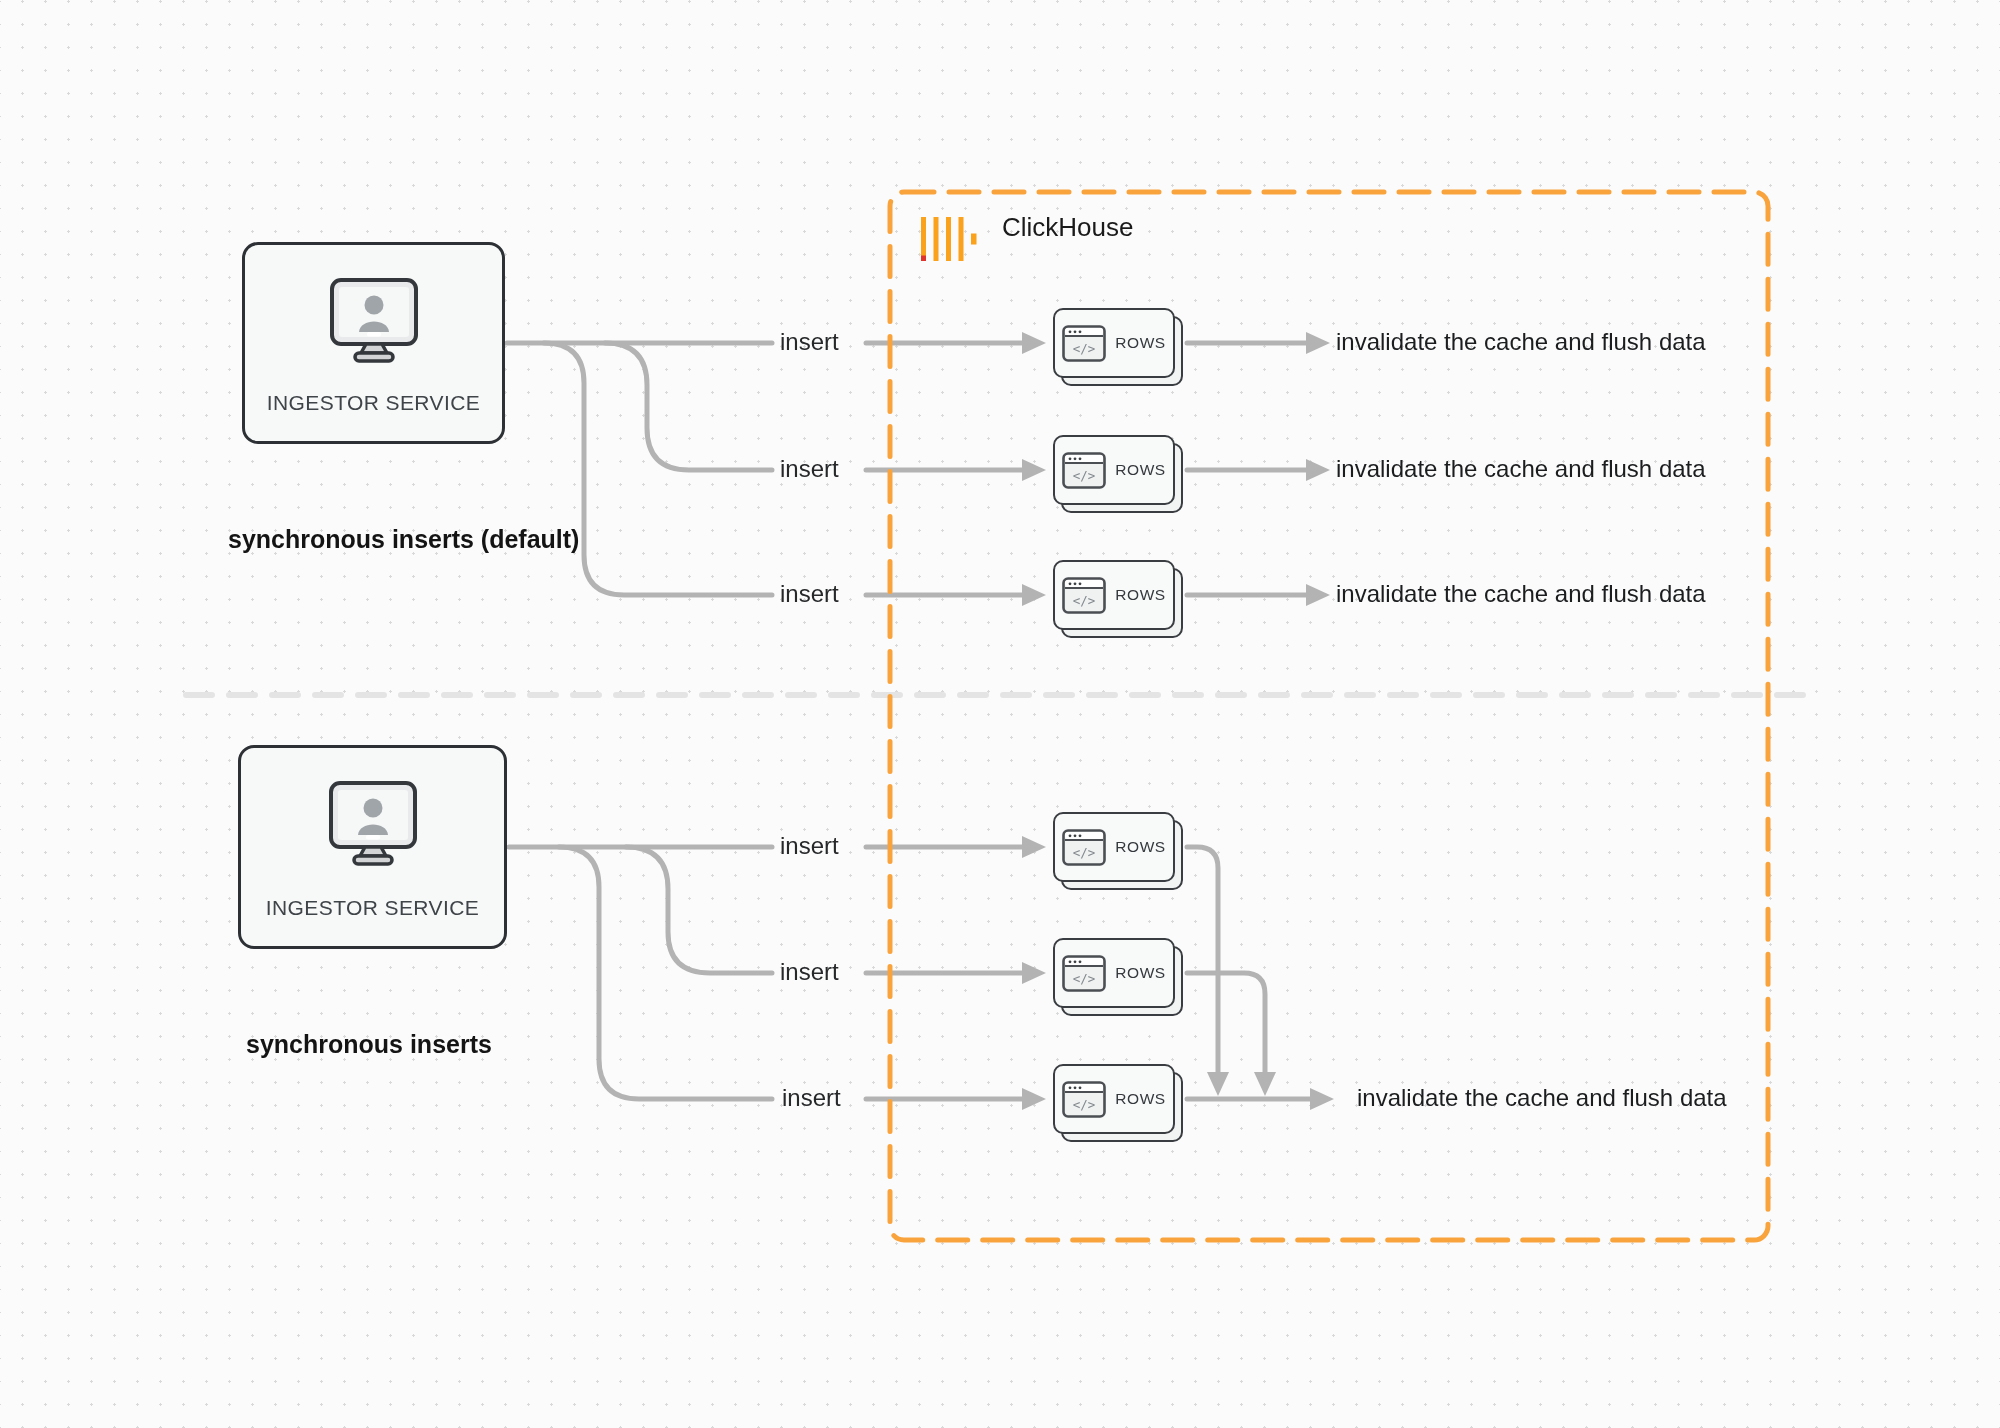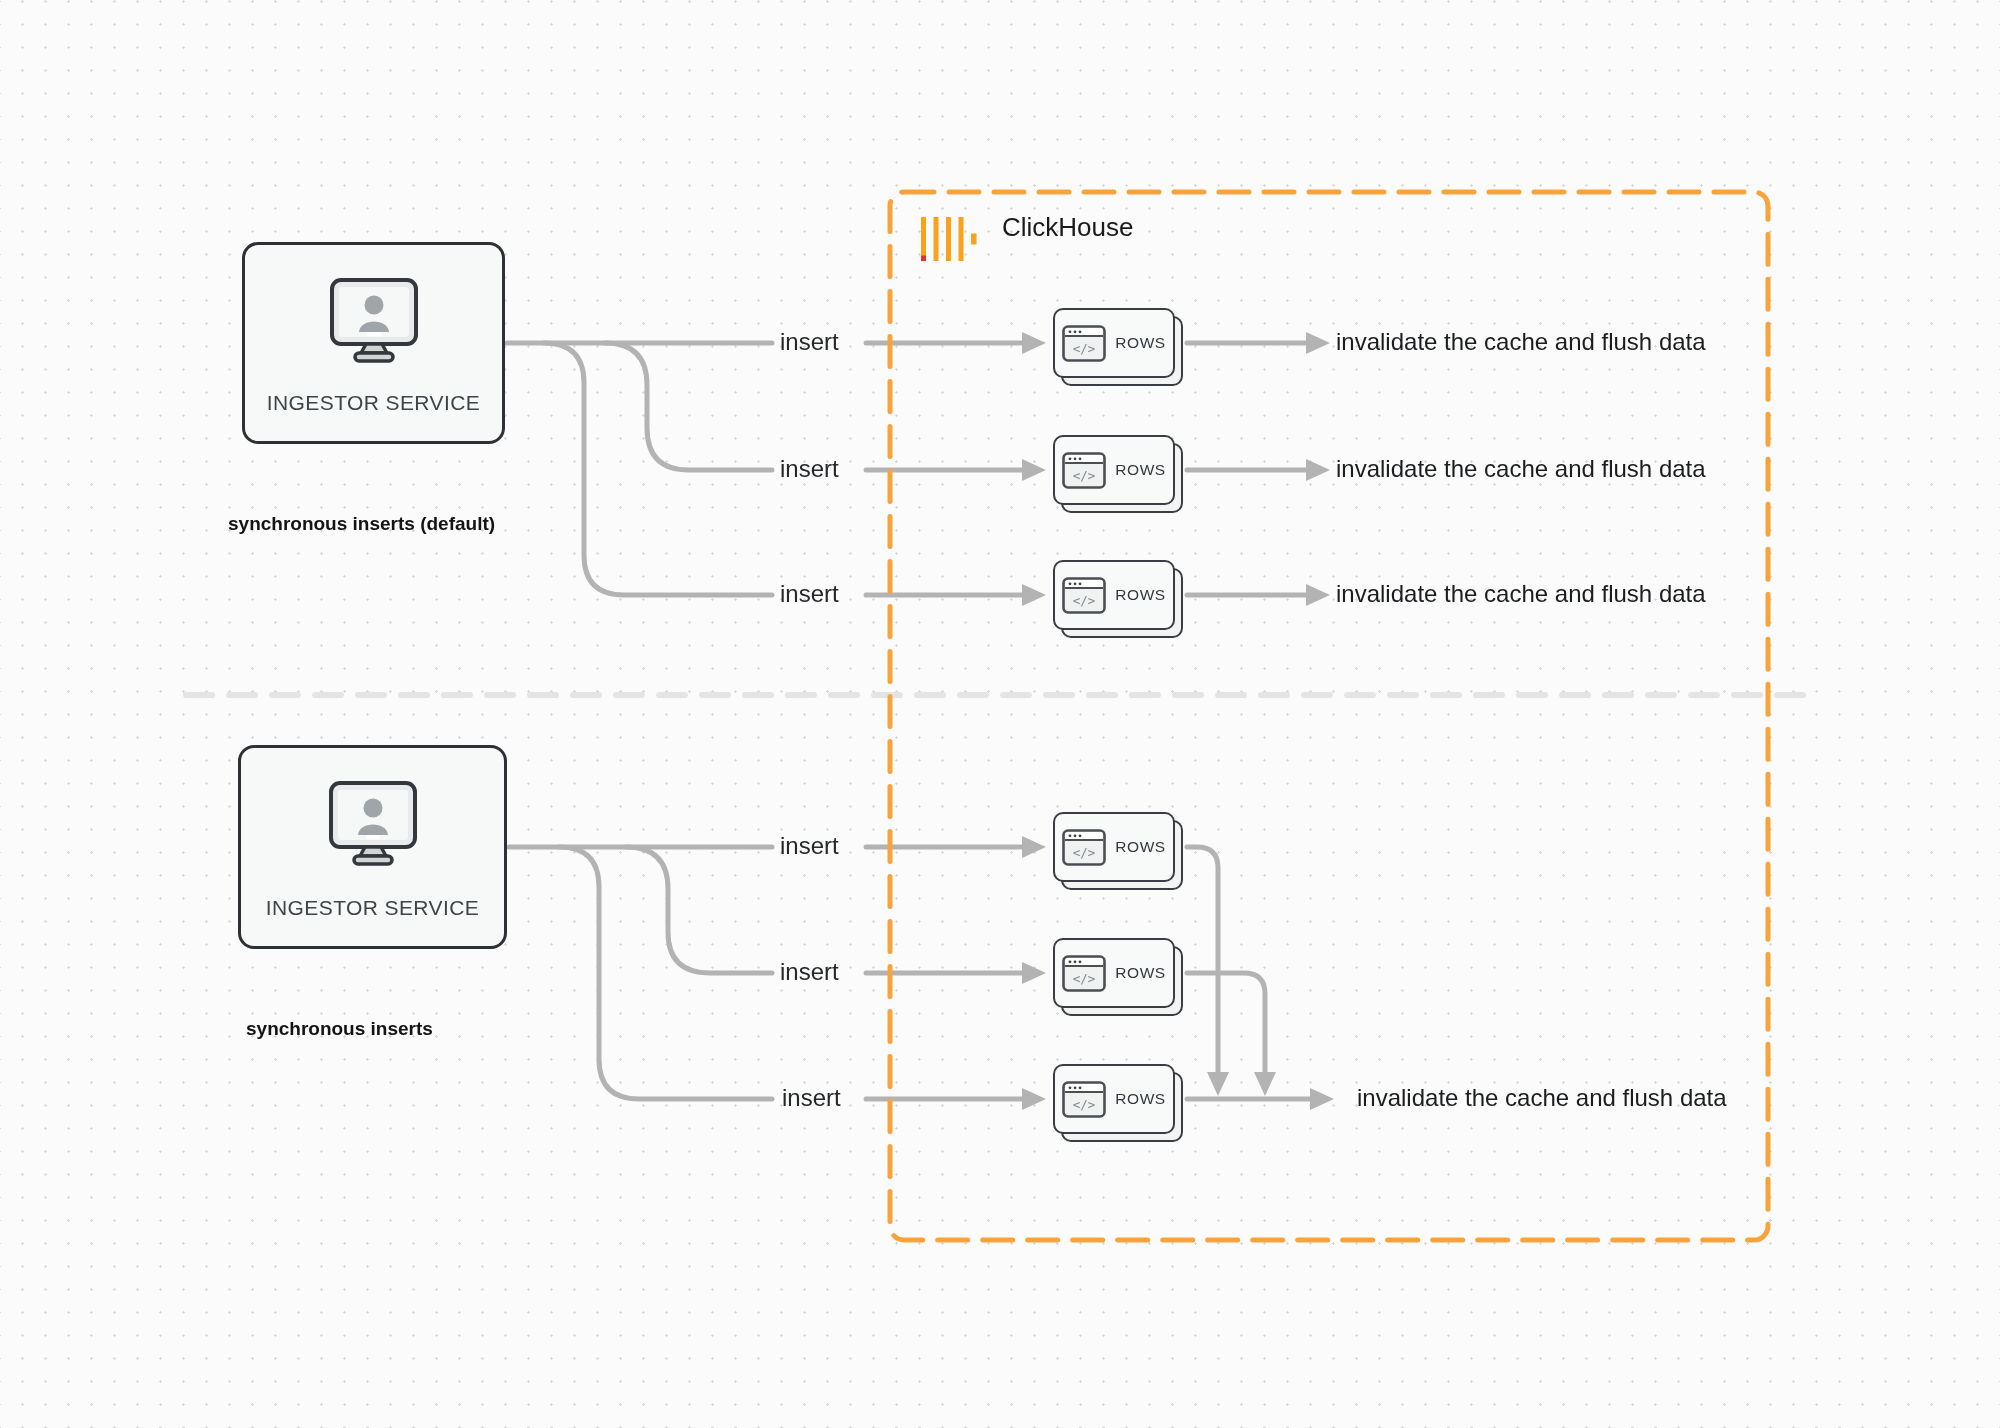--- a/index.html
+++ b/index.html
@@ -13,21 +13,21 @@
   .connectors { position:absolute; left:0; top:0; }
   .service-box {
     position:absolute; box-sizing:border-box;
     background:#f7f8f8; border:3.5px solid #2d3135; border-radius:16px;padding-left:30px;
   }
   .service-box .monitor { position:absolute; top:30px; left:50%; transform:translateX(-50%); }
   .service-label {
     position:absolute; left:0; right:0; bottom:26px; text-align:center;
     font-size:21px; color:#3f4449; letter-spacing:0.4px;
   }
-  .caption { position:absolute; font-size:19px; font-weight:bold; color:#141414; white-space:nowrap; }
+  .caption { position:absolute; font-size:25px; font-weight:bold; color:#141414; white-space:nowrap;margin-top:12px; }
   .insert-label { position:absolute; width:84px; text-align:left; font-size:24px; color:#26282a; }
   .result-label { position:absolute; font-size:24px; color:#1b1d1f; white-space:nowrap; }
   .rows-card { position:absolute; width:122px; height:70px; }
   .rows-card .card-back {
     position:absolute; left:8px; top:8px; width:122px; height:70px; box-sizing:border-box;
     background:#f2f3f3; border:2.5px solid #3a3d41; border-radius:10px;
   }
   .rows-card .card-front {
     position:absolute; left:0; top:0; width:122px; height:70px; box-sizing:border-box;
     background:#f8f9f9; border:2.5px solid #3a3d41; border-radius:10px;

